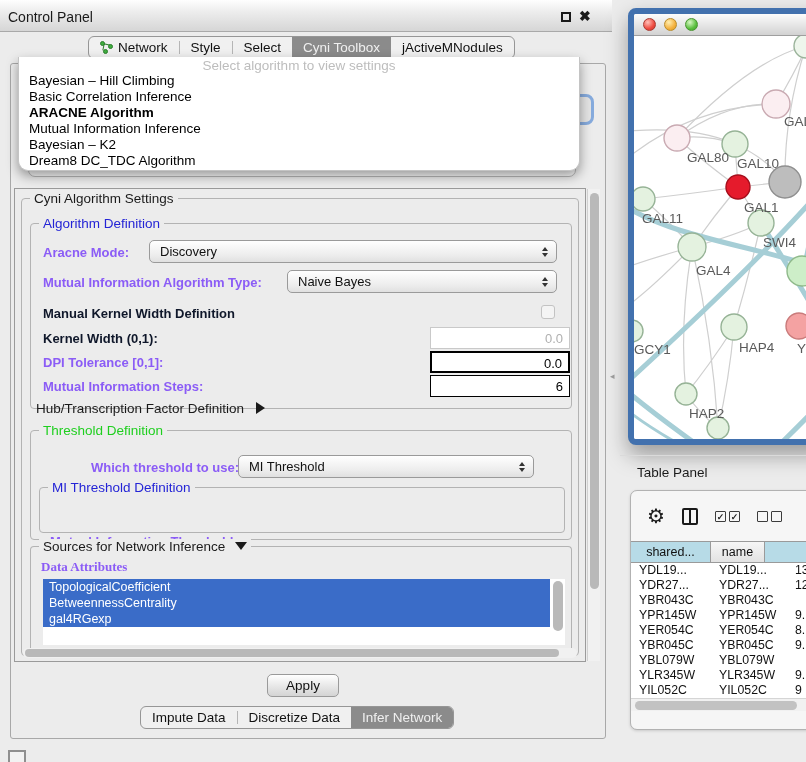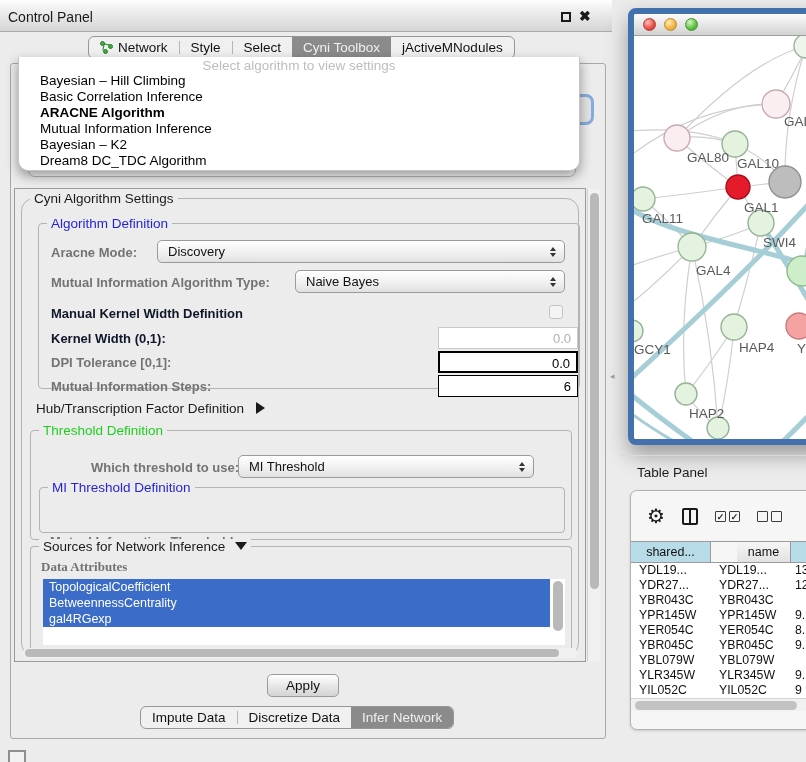--- a/index.html
+++ b/index.html
@@ -35,34 +35,34 @@
   .ghost-combo { position:absolute; left:28px; top:150px; width:548px; height:27px; border:1px solid #b8b8b8;
     border-radius:7px; background:#fafafa; color:#c9c9c9; font-size:13px; line-height:25px; padding-left:12px; z-index:1; overflow:hidden;}
   .ghost-focus { position:absolute; left:558px; top:94px; width:36px; height:31px; border:3px solid #86abdd;
     border-radius:8px; background:#e4e4e4; z-index:1; }
 
   
   .algo-dropdown { position:absolute; left:18px; top:57px; width:562px; height:114px; background:#ffffff;
     border:1px solid #c4c4c4; border-top:none; border-radius:0 0 10px 10px;
     box-shadow:0 5px 12px rgba(0,0,0,.38); z-index:30; }
   .algo-placeholder { text-align:center; color:#bdbdbd; font-size:13.5px; padding-top:1px; }
-  .algo-item { height:16px; line-height:16px; font-size:13.5px; padding-left:21px; color:#000; }
+  .algo-item { height:16px; line-height:16px; font-size:13.5px; padding-left:10px; color:#000; }
   .algo-item.selected { font-weight:bold; }
 
   
   .scrollpane { position:absolute; left:14px; top:188px; width:572px; height:474px;
     border:1px solid #9a9a9a; background:#ececec; overflow:hidden; }
   .v-scrollbar { position:absolute; left:587px; top:189px; width:13px; height:472px; background:#f1f1f1; border-left:1px solid #d0d0d0; }
   .v-scrollbar .thumb { position:absolute; left:2px; top:4px; width:9px; height:396px; border-radius:5px; background:#b9b9b9; }
 
   .group { position:absolute; border:1px solid #b3b3b3; border-radius:4px; }
   .group > .gtitle { position:absolute; top:-8px; left:8px; background:#ececec; padding:0 4px; font-size:13.5px; white-space:nowrap; }
   .t-black { color:#1a1a1a; } .t-blue { color:#2424d6; } .t-green { color:#1fcf1f; }
 
-  .lbl { position:absolute; font-size:13px; font-weight:bold; color:#737373; white-space:nowrap; }
+  .lbl { position:absolute; font-size:13px; font-weight:bold; color:#8b5cf6; white-space:nowrap; }
   .lbl.disabled { color:#0f172a; }
 
   .combo { position:absolute; height:23px; border:1px solid #9a9a9a; border-radius:5px;
     background:linear-gradient(#ffffff,#ececec 70%,#e0e0e0); display:flex; align-items:center; }
   .combo .cval { flex:1; font-size:13px; padding-left:10px; color:#111; }
   .stepper { width:16px; display:flex; flex-direction:column; align-items:center; gap:2px; margin-right:3px; }
   .stepper i { width:0; height:0; border-left:3.5px solid transparent; border-right:3.5px solid transparent; }
   .stepper .up { border-bottom:4px solid #333; } .stepper .dn { border-top:4px solid #333; }
 
   .field { position:absolute; height:22px; background:#fff; font-size:13px; text-align:right; padding:3px 6px 0 0; }
@@ -160,24 +160,24 @@
     </span>
   </div>
 
 <div class="cp-body"></div>
 
 <div class="ghost-combo">gal-filtered.sif default node</div>
 <div class="ghost-focus"></div>
 
 <div class="scrollpane">
 
-  <div class="group" style="left:6px; top:9px; width:558px; height:458px;border-radius:13px;">
+  <div class="group" style="left:6px; top:9px; width:558px; height:458px;">
     <span class="gtitle t-black">Cyni Algorithm Settings</span>
 
-    <div class="group" style="left:8px; top:24px; width:542px; height:166px;margin-left:8px;">
+    <div class="group" style="left:8px; top:24px; width:542px; height:186px;">
       <span class="gtitle t-blue">Algorithm Definition</span>
 
       <span class="lbl" style="left:12px; top:21px;">Aracne Mode:</span>
       <div class="combo" style="left:118px; top:16px; right:14px;">
         <span class="cval">Discovery</span>
         <span class="stepper">
             <i class="up"></i>
             <i class="dn"></i>
           </span>
       </div>
@@ -357,21 +357,21 @@
         <span class="cb">✓</span>
       </span>
     <span class="cb-pair">
         <span class="cb"></span>
         <span class="cb"></span>
       </span>
 
   </div>
   <div class="tp-header" id="tp-header">
       <div class="tp-hcell sel" style="width: 80px;">shared...</div>
-      <div class="tp-hcell plain" style="width: 54px; margin-left: 26px;">name</div>
+      <div class="tp-hcell plain" style="width: 54px;">name</div>
       <div class="tp-hcell sel" style="width: auto; flex: 1 1 0%;"></div>
     </div>
   <div class="tp-rows" id="tp-rows">
       <div class="tp-row">
         <div class="tp-cell" style="width: 80px;">YDL19...</div>
         <div class="tp-cell" style="width: 76px;">YDL19...</div>
         <div class="tp-cell" style="width: auto; flex: 1 1 0%;">13</div>
       </div>
       <div class="tp-row">
         <div class="tp-cell" style="width: 80px;">YDR27...</div>

